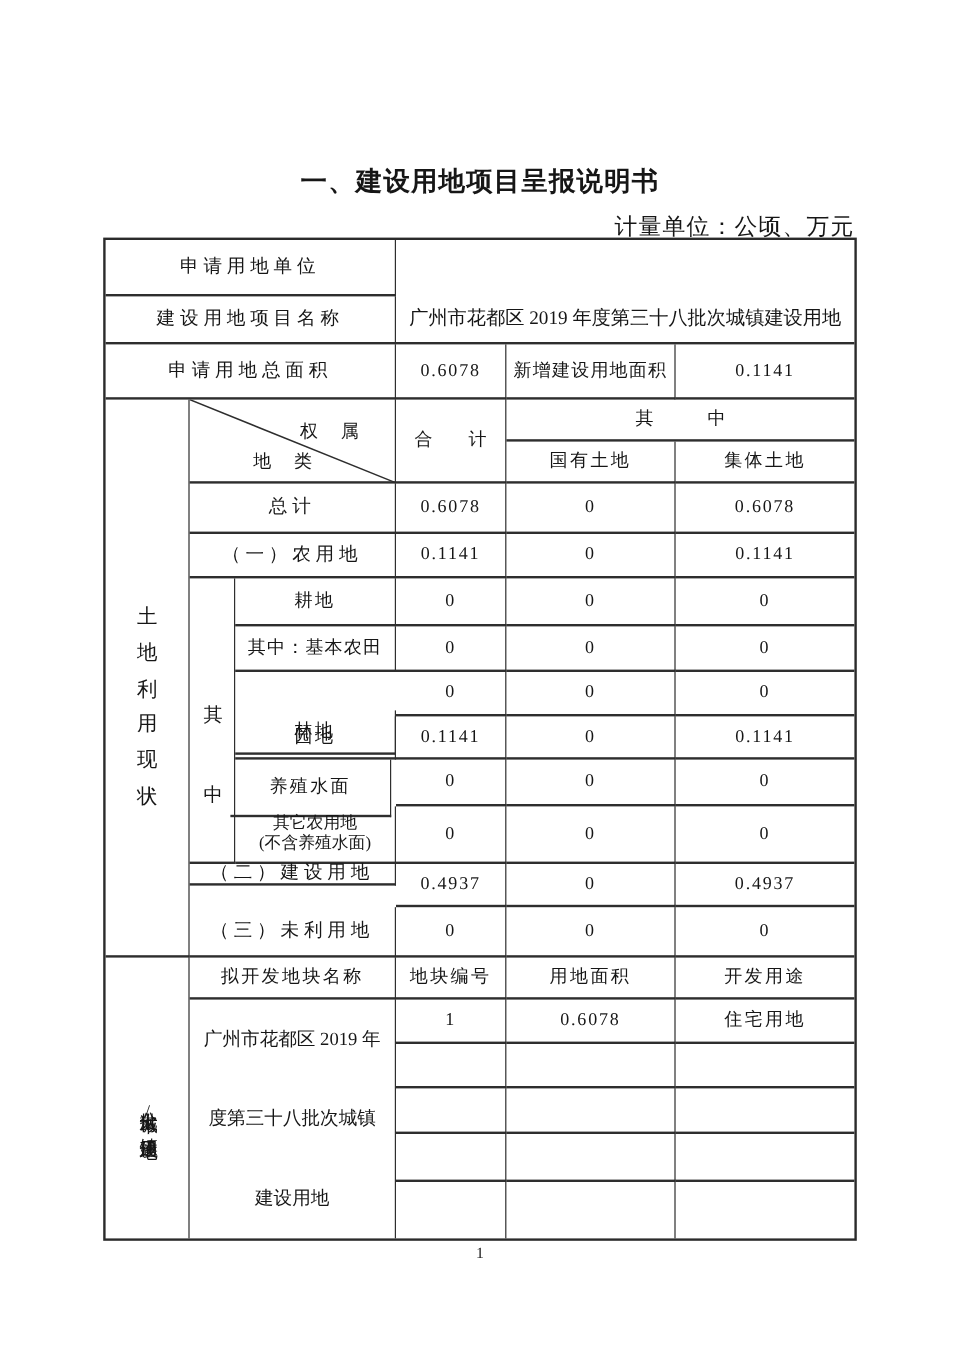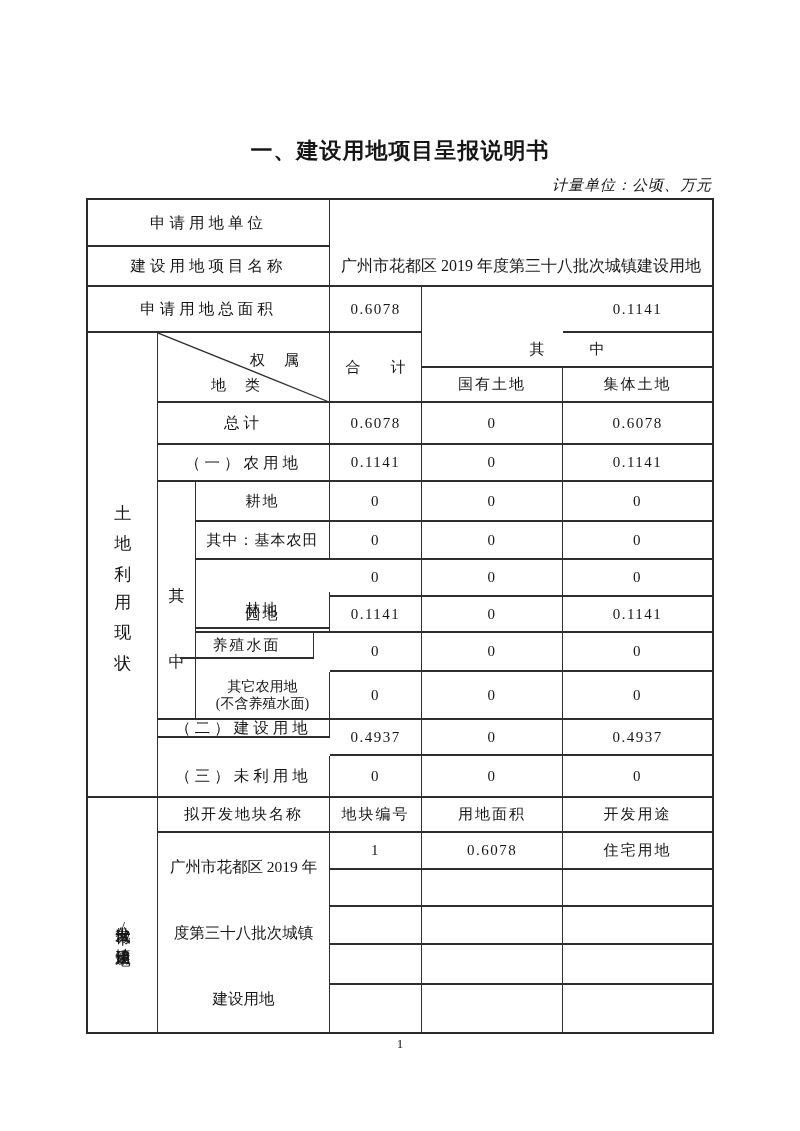--- a/index.html
+++ b/index.html
@@ -7,21 +7,21 @@
     width:800px;height:1131px;position:relative;background:#ffffff;
     font-family:"Liberation Serif","DejaVu Serif",serif;color:#161616;
     overflow:hidden;
   }
   .title{
     position:absolute;top:136px;left:0;width:800px;text-align:center;
     font-family:"Liberation Sans","DejaVu Sans",sans-serif;
     font-size:22px;font-weight:bold;letter-spacing:1px;margin:0;
   }
   .unit-note{
-    position:absolute;top:176px;right:88px;font-size:15px;letter-spacing:1px;font-style:italic;
+    position:absolute;top:176px;right:88px;font-size:19px;letter-spacing:1px;
   }
   .tbl{
     position:absolute;left:88px;top:200px;width:624px;height:832px;
   }
   .frame{
     position:absolute;left:-2px;top:-2px;width:624px;height:832px;
     border:2px solid #2b2b2b;pointer-events:none;z-index:5;
   }
   .c{
     position:absolute;box-sizing:border-box;
@@ -56,20 +56,21 @@
 
 <div class="tbl">
 
   <div class="c lb" style="left:0;top:0;width:242px;height:47px;">申请用地单位</div>
 
   <div class="c lb" style="left:0;top:47px;width:242px;height:40px;">建设用地项目名称</div>
   <div class="c nr" style="left:242px;top:47px;width:382px;height:40px;font-size:16px;">广州市花都区 2019 年度第三十八批次城镇建设用地</div>
 
   <div class="c lb" style="left:0;top:87px;width:242px;height:46px;">申请用地总面积</div>
   <div class="c num" style="left:242px;top:87px;width:92px;height:46px;">0.6078</div>
+  <div class="c" style="left:334px;top:87px;width:141px;height:46px;letter-spacing:1px;">新增建设用地面积</div>
   <div class="c nr num" style="left:475px;top:87px;width:149px;height:46px;">0.1141</div>
 
   <div class="c" style="left:0;top:133px;width:70px;height:465px;">
     <span class="vt vt1">土地利用现状</span>
   </div>
 
   <div class="c" style="left:70px;top:133px;width:172px;height:70px;">
     <svg class="diag-svg" width="172" height="70" viewBox="0 0 172 70">
       <line x1="0" y1="0" x2="171" y2="69" stroke="#2e2e2e" stroke-width="1.3"></line>
     </svg>
@@ -109,21 +110,21 @@
   <div class="c lb2" style="left:108px;top:360px;width:134px;height:37px;margin-top:32px;">林地</div>
   <div class="c num" style="left:242px;top:360px;width:92px;height:37px;">0</div>
   <div class="c num" style="left:334px;top:360px;width:141px;height:37px;">0</div>
   <div class="c nr num" style="left:475px;top:360px;width:149px;height:37px;">0</div>
 
   <div class="c lb2" style="left:108px;top:397px;width:134px;height:36px;">园地</div>
   <div class="c num" style="left:242px;top:397px;width:92px;height:36px;">0.1141</div>
   <div class="c num" style="left:334px;top:397px;width:141px;height:36px;">0</div>
   <div class="c nr num" style="left:475px;top:397px;width:149px;height:36px;">0.1141</div>
 
-  <div class="c lb2" style="left:92px;top:433px;width:134px;height:26px;">养殖水面</div>
+  <div class="c lb2" style="left:104px;top:433px;width:134px;height:48px;">养殖水面</div>
   <div class="c num" style="left:242px;top:433px;width:92px;height:39px;">0</div>
   <div class="c num" style="left:334px;top:433px;width:141px;height:39px;">0</div>
   <div class="c nr num" style="left:475px;top:433px;width:149px;height:39px;">0</div>
 
   <div class="c small pre" style="left:108px;top:472px;width:134px;height:48px;">其它农用地
 (不含养殖水面)</div>
   <div class="c num" style="left:242px;top:472px;width:92px;height:48px;">0</div>
   <div class="c num" style="left:334px;top:472px;width:141px;height:48px;">0</div>
   <div class="c nr num" style="left:475px;top:472px;width:149px;height:48px;">0</div>
 

